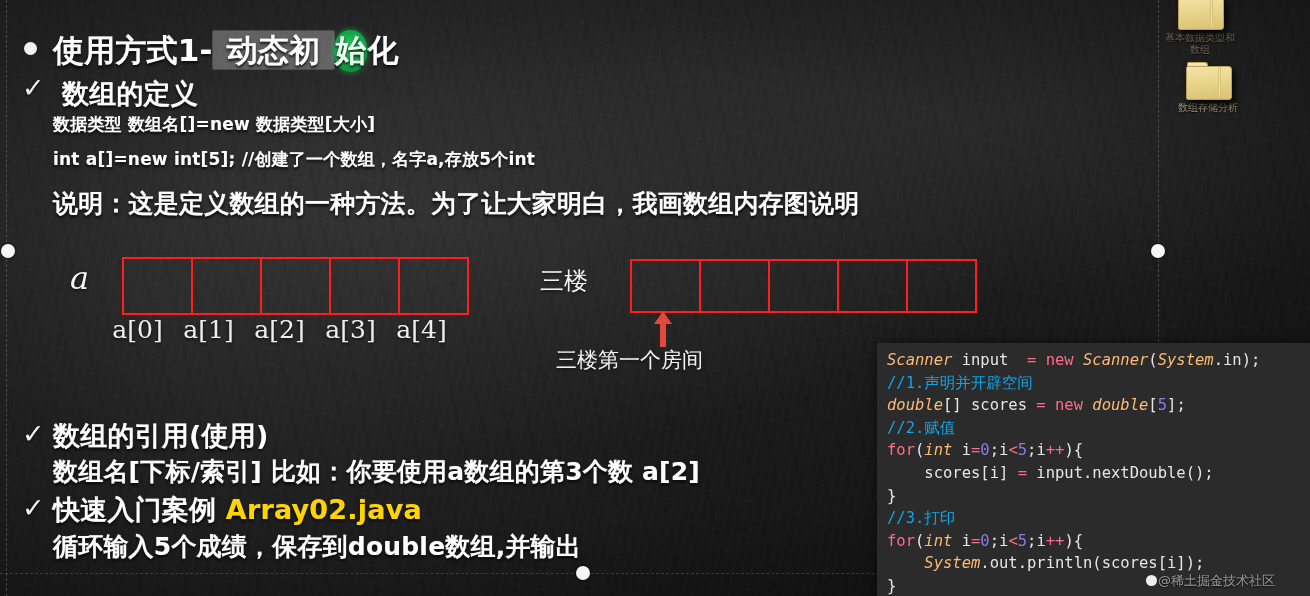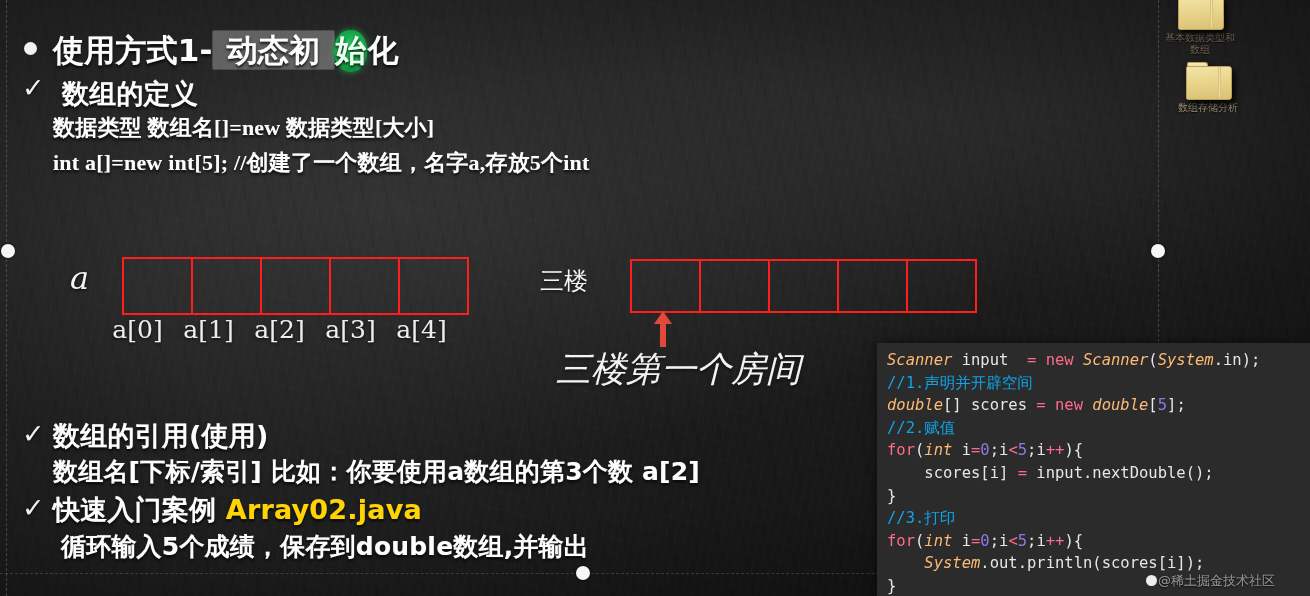--- a/index.html
+++ b/index.html
@@ -40,21 +40,21 @@
 
   
   .chalk{
     color:#fdfdfd;font-weight:bold;white-space:nowrap;
     font-family:"DejaVu Sans","Liberation Sans",sans-serif;
     text-shadow:0 0 1px rgba(255,255,255,.35), 0 2px 3px rgba(0,0,0,.9);
     letter-spacing:.2px;
   }
   .t-title{font-size:31px;}
   .t-h2{font-size:27px;}
-  .t-body{font-size:22px;font-family:Liberation Serif, serif;}
+  .t-body{font-size:17px;}
   .t-body2{font-size:25px;}
   .t-yellow{color:#ffd400;}
 
   
   .sel-hl{
     background:rgba(150,150,150,.55);
     padding:1px 14px;border-radius:1px;
     box-shadow:0 0 0 1px rgba(190,190,190,.25);
   }
   .ime-cursor{
@@ -81,21 +81,21 @@
     font-family:"DejaVu Serif","Liberation Serif",serif;font-style:italic;
     text-shadow:0 1px 3px rgba(0,0,0,.9);
   }
 
   .serif-chalk{
     color:#f3f3f3;font-weight:normal;white-space:nowrap;
     font-family:"DejaVu Serif","Liberation Serif",serif;
     text-shadow:0 1px 3px rgba(0,0,0,.92), 0 0 2px rgba(255,255,255,.22);
   }
   .s-floor{font-size:24px;}
-  .s-room{font-size:35px;font-style:italic;}
+  .s-room{font-size:21px;}
 
   
   .up-arrow{width:22px;height:36px;}
 
   
   #codeblock{
     background:#2b2b2b;
     font-family:"DejaVu Sans Mono","Liberation Mono",monospace;
     font-size:15.5px;line-height:22.6px;
     padding:6px 8px 6px 10px;
@@ -160,20 +160,21 @@
 <div id="slide">
 
   <div class="lyr dot-bullet" style="left:24px;top:42px;"></div>
   <div class="lyr chalk t-title" style="left:53px;top:30px;"><span>使用方式1-</span><span class="sel-hl">动态初</span><span class="ime-cursor">始</span><span>化</span></div>
 
   <div class="lyr check" style="left:22px;top:74px;">✓</div>
   <div class="lyr chalk t-h2" style="left:62px;top:76px;">数组的定义</div>
 
   <div class="lyr chalk t-body" style="left:53px;top:113px;">数据类型 数组名[]=new 数据类型[大小]</div>
   <div class="lyr chalk t-body" style="left:53px;top:148px;">int a[]=new int[5]; //创建了一个数组，名字a,存放5个int</div>
+  <div class="lyr chalk t-body2" style="left:53px;top:187px;">说明：这是定义数组的一种方法。为了让大家明白，我画数组内存图说明</div>
 
   <div class="lyr var-a" style="left:70px;top:259px;">a</div>
 
   <div class="lyr boxrow" id="left-cells" style="left:122px;top:257px;">
       <div class="cell" style="width: 71px; height: 58px;"></div>
       <div class="cell" style="width: 71px; height: 58px;"></div>
       <div class="cell" style="width: 71px; height: 58px;"></div>
       <div class="cell" style="width: 71px; height: 58px;"></div>
       <div class="cell" style="width: 71px; height: 58px;"></div>
     </div>
@@ -203,21 +204,21 @@
   <div class="lyr serif-chalk s-room" style="left:556px;top:346px;">三楼第一个房间</div>
 
   <div class="lyr check" style="left:22px;top:420px;">✓</div>
   <div class="lyr chalk t-h2" style="left:53px;top:418px;">数组的引用(使用)</div>
 
   <div class="lyr chalk t-body2" style="left:53px;top:455px;">数组名[下标/索引] 比如：你要使用a数组的第3个数  a[2]</div>
 
   <div class="lyr check" style="left:22px;top:494px;">✓</div>
   <div class="lyr chalk t-h2" style="left:53px;top:492px;"><span>快速入门案例 </span><span class="t-yellow">Array02.java</span></div>
 
-  <div class="lyr chalk t-body2" style="left:53px;top:530px;margin-left:8px;">循环输入5个成绩，保存到double数组,并输出</div>
+  <div class="lyr chalk t-body2" style="left:53px;top:530px;">循环输入5个成绩，保存到double数组,并输出</div>
 
   <div class="lyr" id="codeblock" style="left:877px;top:343px;width:433px;"><div><span class="c-cls">Scanner</span><span class="c-plain"> input  </span><span class="c-op">=</span><span class="c-plain"> </span><span class="c-key">new</span><span class="c-plain"> </span><span class="c-cls">Scanner</span><span class="c-plain">(</span><span class="c-cls">System</span><span class="c-plain">.in);</span></div><div><span class="c-cmt">//1.声明并开辟空间</span></div><div><span class="c-cls">double</span><span class="c-plain">[] scores </span><span class="c-op">=</span><span class="c-plain"> </span><span class="c-key">new</span><span class="c-plain"> </span><span class="c-cls">double</span><span class="c-plain">[</span><span class="c-num">5</span><span class="c-plain">];</span></div><div><span class="c-cmt">//2.赋值</span></div><div><span class="c-key">for</span><span class="c-plain">(</span><span class="c-cls">int</span><span class="c-plain"> i</span><span class="c-op">=</span><span class="c-num">0</span><span class="c-plain">;i</span><span class="c-op">&lt;</span><span class="c-num">5</span><span class="c-plain">;i</span><span class="c-op">++</span><span class="c-plain">){</span></div><div><span class="c-plain">    scores[i] </span><span class="c-op">=</span><span class="c-plain"> input.nextDouble();</span></div><div><span class="c-plain">}</span></div><div><span class="c-cmt">//3.打印</span></div><div><span class="c-key">for</span><span class="c-plain">(</span><span class="c-cls">int</span><span class="c-plain"> i</span><span class="c-op">=</span><span class="c-num">0</span><span class="c-plain">;i</span><span class="c-op">&lt;</span><span class="c-num">5</span><span class="c-plain">;i</span><span class="c-op">++</span><span class="c-plain">){</span></div><div><span class="c-plain">    </span><span class="c-cls">System</span><span class="c-plain">.out.println(scores[i]);</span></div><div><span class="c-plain">}</span></div></div>
 
   <div class="lyr desk-icon" style="left:1162px;top:-8px;">
     <div class="folder">
       <div class="body"></div>
         <div class="seam"></div>
     </div>
     <div class="desk-label">基本数据类型和数组</div>
   </div>

